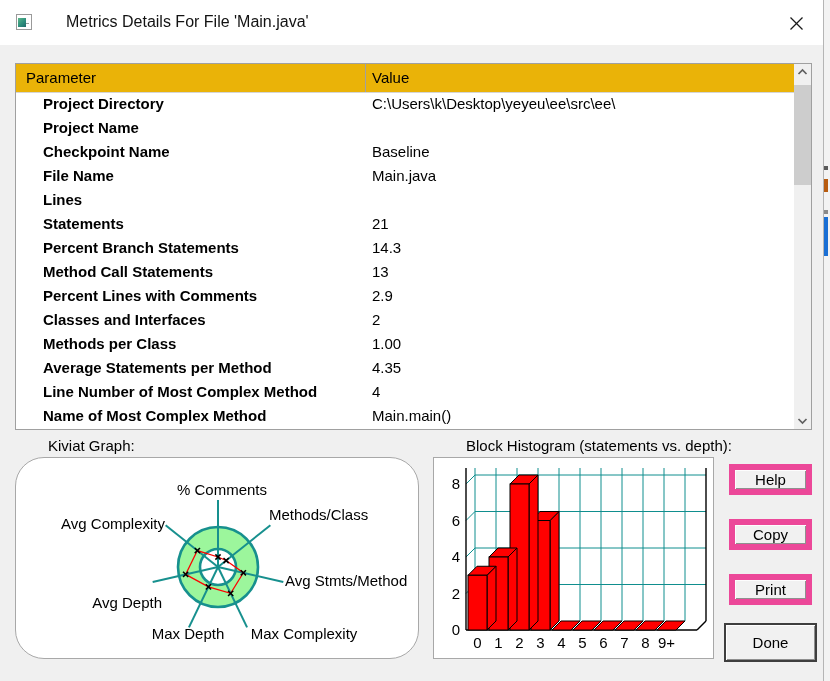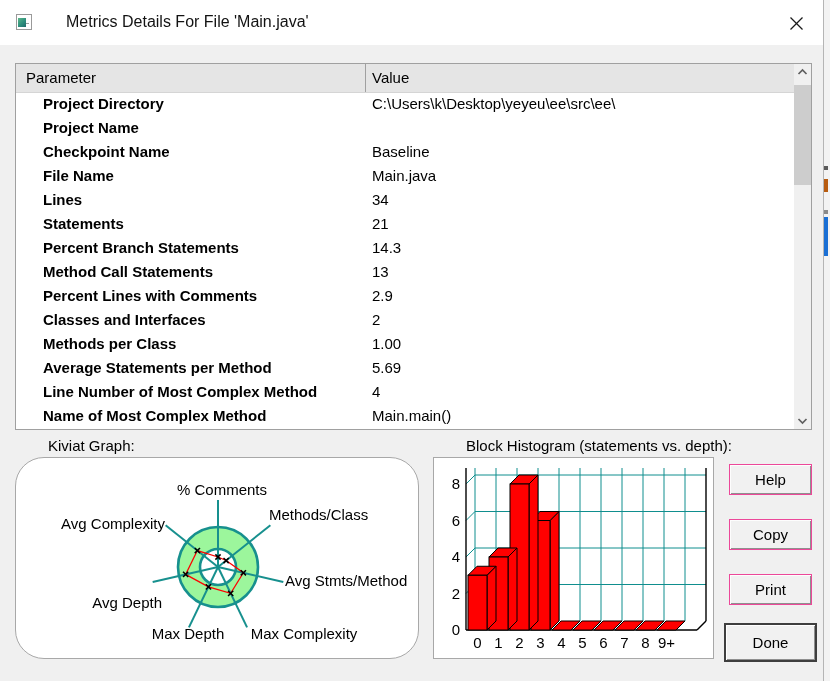--- a/index.html
+++ b/index.html
@@ -11,21 +11,21 @@
   .dialog{position:absolute;left:0;top:0;width:823px;height:681px;background:#f0f0f0;border-right:1px solid #b5b5b5;}
   
   .titlebar{position:absolute;left:0;top:0;width:823px;height:45px;background:#ffffff;}
   .app-icon{position:absolute;left:16px;top:14px;width:16px;height:16px;background:#fff;border:1px solid #9a9a9a;box-sizing:border-box;}
   .app-icon .pane{position:absolute;left:1px;top:3px;width:8px;height:9px;background:linear-gradient(135deg,#5db98a 0%,#2e8f7d 55%,#1d6a6a 100%);}
   .app-icon .tick{position:absolute;right:2px;top:3px;width:3px;height:5px;border-bottom:1px solid #9a9a9a;background:#fdfdfd;}
   .title-text{position:absolute;left:42px;top:13px;font-size:16px;color:#121212;white-space:nowrap;margin-left:24px;}
   .close-btn{position:absolute;left:781px;top:8px;width:30px;height:30px;display:flex;align-items:center;justify-content:center;cursor:default;}
   
   .listview{position:absolute;left:15px;top:63px;width:797px;height:367px;background:#fff;border:1px solid #a0a0a0;box-sizing:border-box;}
-  .lv-header{position:absolute;left:0;top:0;right:17px;height:28px;background:#e5e5e5;border-bottom:1px solid #d5d5d5;display:flex;}
+  .lv-header{position:absolute;left:0;top:0;right:17px;height:28px;background:#eab308;border-bottom:1px solid #d5d5d5;display:flex;}
   .lv-h1{width:350px;box-sizing:border-box;border-right:1px solid #a0a0a0;padding-left:10px;line-height:27px;font-size:15px;color:#000;}
   .lv-h2{flex:1;padding-left:6px;line-height:27px;font-size:15px;color:#000;}
   .lv-rows{position:absolute;left:0;top:28px;right:17px;bottom:0;overflow:hidden;}
   .lv-row{display:flex;height:24px;line-height:24px;font-size:15px;color:#000;}
   .lv-c1{width:350px;box-sizing:border-box;padding-left:27px;white-space:nowrap;overflow:hidden;font-weight:bold;}
   .lv-c2{flex:1;padding-left:6px;white-space:nowrap;overflow:hidden;}
   
   .scrollbar{position:absolute;right:0;top:0;bottom:0;width:17px;background:#f0f0f0;}
   .sb-btn{position:absolute;left:0;width:17px;height:17px;display:flex;align-items:center;justify-content:center;background:#f0f0f0;}
   .sb-up{top:0;} .sb-down{bottom:0;}
@@ -40,21 +40,21 @@
   .kv-label{position:absolute;font-size:15px;color:#000;white-space:nowrap;}
   .kl-0{left:206px;top:23px;transform:translateX(-50%);}
   .kl-1{left:253px;top:48px;}
   .kl-2{left:269px;top:114px;}
   .kl-3{left:288px;top:167px;transform:translateX(-50%);}
   .kl-4{left:172px;top:167px;transform:translateX(-50%);}
   .kl-5{left:146px;top:122px;transform:translateX(-100%);margin-top:14px;}
   .kl-6{left:149px;top:57px;transform:translateX(-100%);}
   
   .btn{position:absolute;left:729px;width:83px;height:31px;background:#f1f1f1;
-       border:1px solid #ec4899;box-sizing:border-box;
+       border:6px solid #ec4899;box-sizing:border-box;
        box-shadow:inset 1px 1px 0 #fdfdfd,inset -1px -1px 0 #8f8f8f;
        font-family:"Liberation Sans",sans-serif;font-size:15px;color:#000;
        display:flex;align-items:center;justify-content:center;padding:0;}
   .btn-help{top:464px;} .btn-copy{top:519px;} .btn-print{top:574px;}
   .btn-done{top:624px;left:725px;width:91px;height:37px;
        border:1px solid #3e3e3e;box-shadow:0 0 0 1px #3e3e3e,inset 1px 1px 0 #ffffff,inset -1px -1px 0 #8f8f8f;}
   
   .sliver{position:absolute;left:824px;top:0;width:6px;height:681px;background:#f3f3f3;}
   .sliver .f1{position:absolute;left:0;top:166px;width:4px;height:4px;background:#5a5a5a;}
   .sliver .f2{position:absolute;left:0;top:179px;width:4px;height:13px;background:#b85c10;}
@@ -97,21 +97,20 @@
         <div class="lv-row">
           <div class="lv-c1">Checkpoint Name</div>
           <div class="lv-c2">Baseline</div>
         </div>
         <div class="lv-row">
           <div class="lv-c1">File Name</div>
           <div class="lv-c2">Main.java</div>
         </div>
         <div class="lv-row">
           <div class="lv-c1">Lines</div>
-          <div class="lv-c2">34</div>
         </div>
         <div class="lv-row">
           <div class="lv-c1">Statements</div>
           <div class="lv-c2">21</div>
         </div>
         <div class="lv-row">
           <div class="lv-c1">Percent Branch Statements</div>
           <div class="lv-c2">14.3</div>
         </div>
         <div class="lv-row">
@@ -125,21 +124,21 @@
         <div class="lv-row">
           <div class="lv-c1">Classes and Interfaces</div>
           <div class="lv-c2">2</div>
         </div>
         <div class="lv-row">
           <div class="lv-c1">Methods per Class</div>
           <div class="lv-c2">1.00</div>
         </div>
         <div class="lv-row">
           <div class="lv-c1">Average Statements per Method</div>
-          <div class="lv-c2">5.69</div>
+          <div class="lv-c2">4.35</div>
         </div>
         <div class="lv-row">
           <div class="lv-c1">Line Number of Most Complex Method</div>
           <div class="lv-c2">4</div>
         </div>
         <div class="lv-row">
           <div class="lv-c1">Name of Most Complex Method</div>
           <div class="lv-c2">Main.main()</div>
         </div>
       </div>

